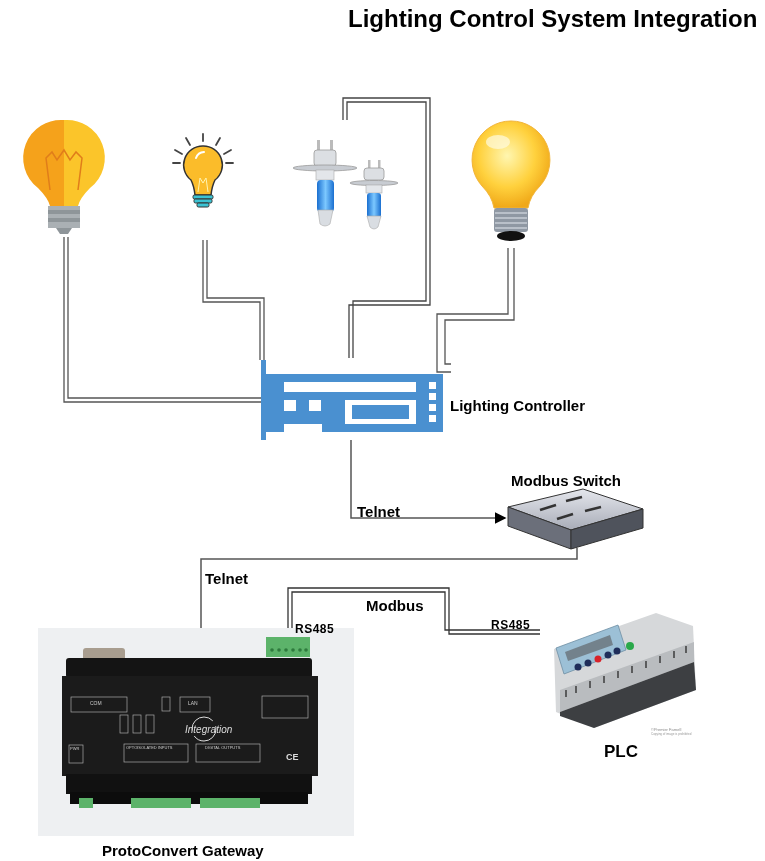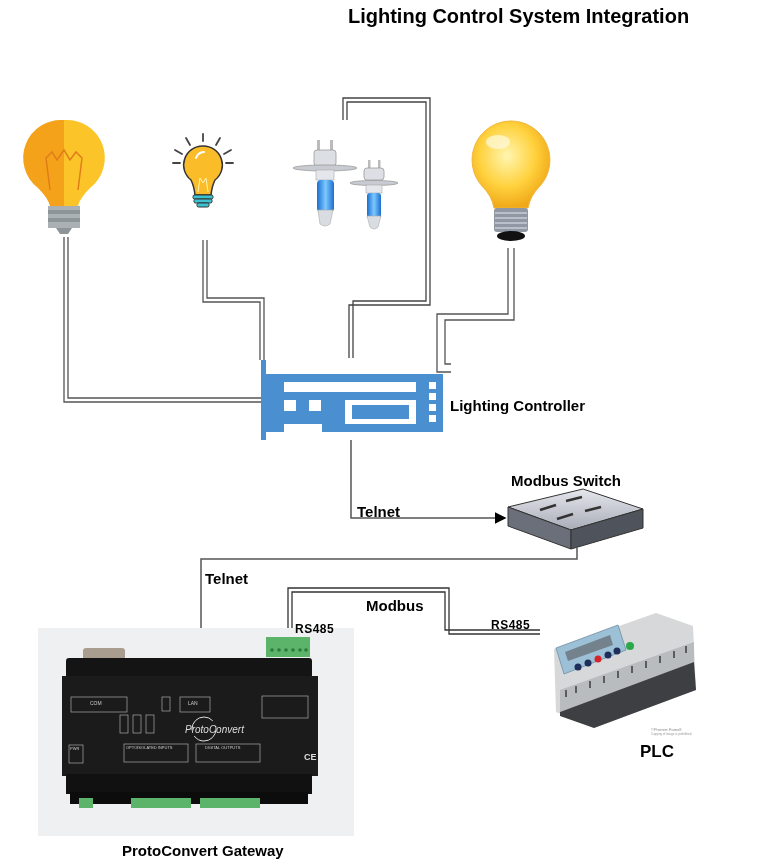--- a/index.html
+++ b/index.html
@@ -1,29 +1,29 @@
 <!DOCTYPE html>
 <html><head>
 <meta charset="utf-8">
 <style>
   html, body { margin: 0; padding: 0; background: #ffffff; }
   body { width: 765px; height: 861px; position: relative; overflow: hidden;
          font-family: "Liberation Sans", sans-serif; color: #000; }
   .abs { position: absolute; }
   .lbl { position: absolute; font-weight: bold; white-space: nowrap; }
-  #title { left: 348px; top: 5px; font-size: 20px; }
+  #title { left: 348px; top: 5px; font-size: 24px; }
   #lc-label { left: 450px; top: 397px; font-size: 15px; }
   #ns-label { left: 511px; top: 472px; font-size: 15px; }
   #telnet1 { left: 357px; top: 503px; font-size: 15px; }
   #telnet2 { left: 205px; top: 570px; font-size: 15px; }
   #modbus { left: 366px; top: 597px; font-size: 15px; }
   #rs485a { left: 295px; top: 622px; font-size: 12px; letter-spacing: 0.5px; }
   #rs485b { left: 491px; top: 618px; font-size: 12px; letter-spacing: 0.5px; }
-  #gw-label { left: 102px; top: 842px; font-size: 15px; margin-left: 20px; }
-  #plc-label { left: 604px; top: 742px; font-size: 17px; margin-left: 36px; }
+  #gw-label { left: 102px; top: 842px; font-size: 15px; }
+  #plc-label { left: 604px; top: 742px; font-size: 17px; }
   svg { position: absolute; left: 0; top: 0; }
 </style>
 </head>
 <body>
 
 <svg width="765" height="861" viewBox="0 0 765 861">
   <defs>
     <marker id="arrow" markerWidth="8" markerHeight="8" refX="7" refY="4" orient="auto">
       <path d="M0,0 L8,4 L0,8 z" fill="#000"></path>
     </marker>
@@ -216,21 +216,21 @@
 <div id="lc-label" class="lbl">Lighting Controller</div>
 <div id="ns-label" class="lbl">Modbus Switch</div>
 <div id="telnet1" class="lbl">Telnet</div>
 <div id="telnet2" class="lbl">Telnet</div>
 <div id="modbus" class="lbl">Modbus</div>
 <div id="rs485a" class="lbl">RS485</div>
 <div id="rs485b" class="lbl">RS485</div>
 <div id="gw-label" class="lbl">ProtoConvert Gateway</div>
 <div id="plc-label" class="lbl">PLC</div>
 
-<div class="abs" style="left:185px;top:724px;font-size:10px;font-style:italic;color:#ddd;">ProtoConvert</div>
+<div class="abs" style="left:185px;top:724px;font-size:10px;font-style:italic;color:#ddd;">Integration</div>
 <div class="abs" style="left:90px;top:700px;font-size:5px;color:#ccc;">COM</div>
 <div class="abs" style="left:188px;top:700px;font-size:5px;color:#ccc;">LAN</div>
 <div class="abs" style="left:126px;top:745px;font-size:4px;color:#ccc;">OPTOISOLATED INPUTS</div>
 <div class="abs" style="left:205px;top:745px;font-size:4px;color:#ccc;">DIGITAL OUTPUTS</div>
 <div class="abs" style="left:70px;top:746px;font-size:4px;color:#ccc;">PWR</div>
-<div class="abs" style="left:304px;top:752px;font-size:9px;font-weight:bold;color:#ddd;">CE</div>
+<div class="abs" style="left:286px;top:752px;font-size:9px;font-weight:bold;color:#ddd;">CE</div>
 <div class="abs" style="left:651px;top:727px;font-size:4px;color:#888;">©Premier Farnell</div>
 <div class="abs" style="left:651px;top:732px;font-size:3px;color:#999;">Copying of image is prohibited</div>
 
 </body></html>

